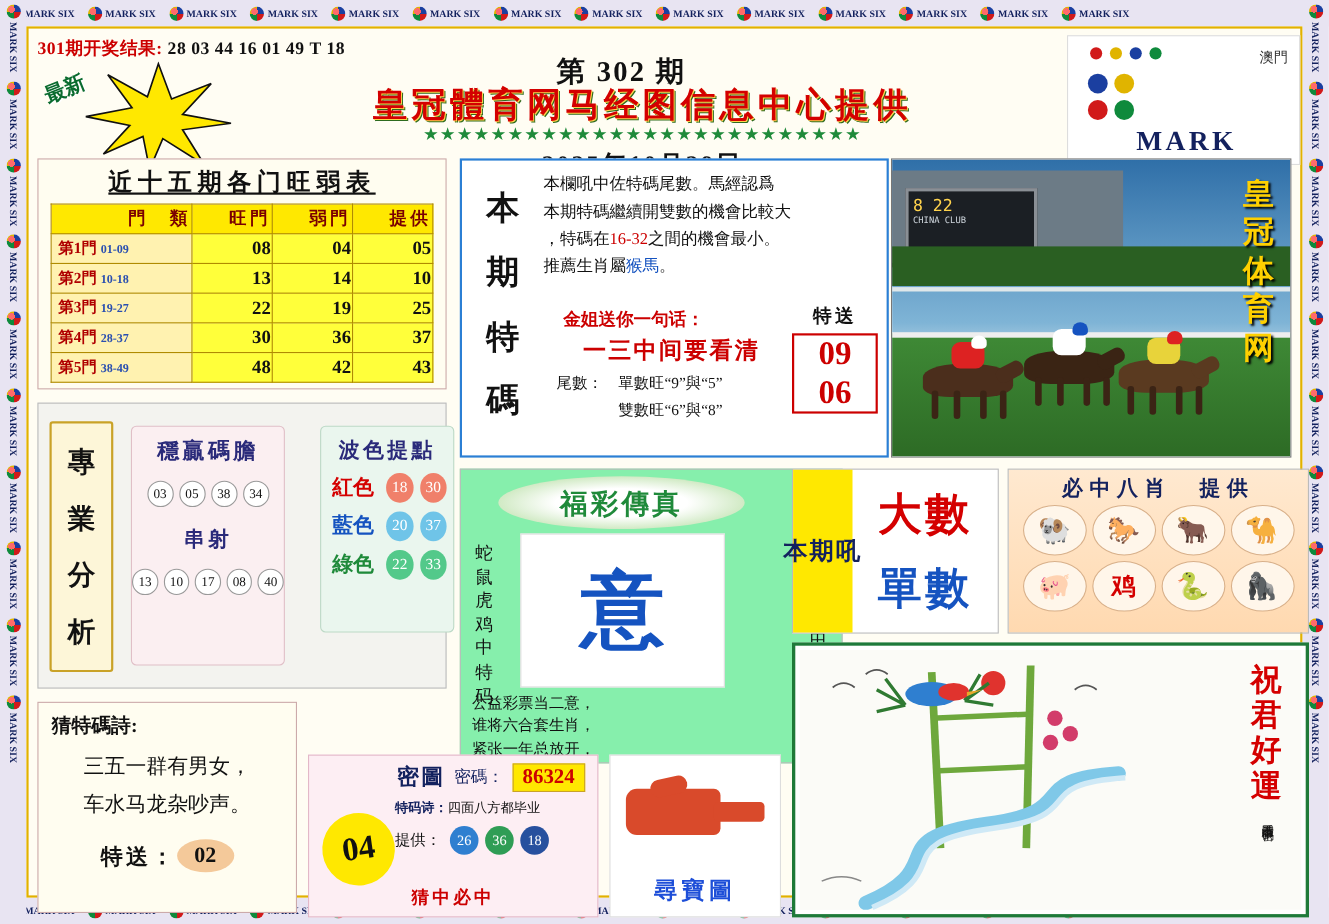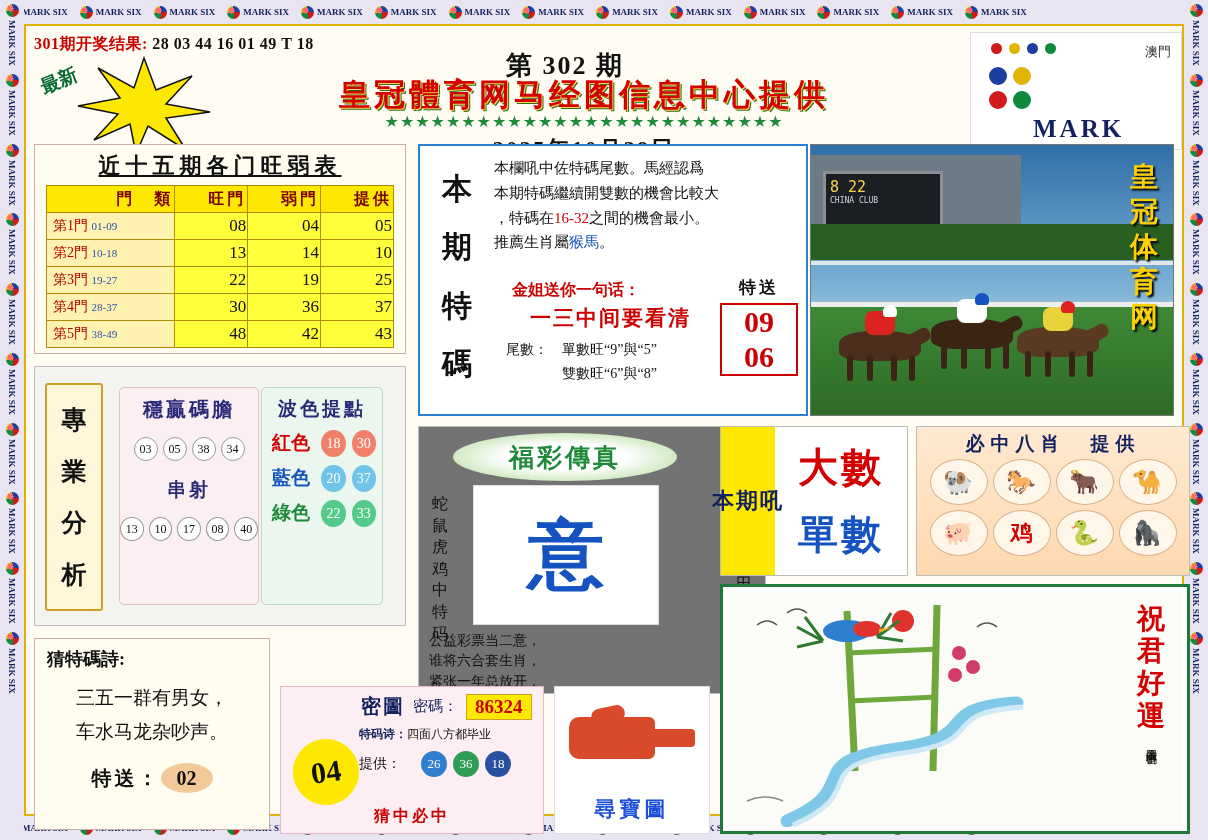--- a/index.html
+++ b/index.html
@@ -133,21 +133,21 @@
   
   #tbl-panel { left:8px; top:118px; width:372px; height:210px; border:1px solid #caa; background:#fffdf0; }
   .tbl-title {
     text-align:center; font-family:"Liberation Serif", serif;
     font-size:22px; font-weight:bold; color:#111; letter-spacing:5px;
     padding:6px 0 4px; text-decoration:underline;
   }
   table.mx { width:348px; margin:0 auto; border-collapse:collapse; font-family:"Liberation Serif", serif; }
   table.mx th, table.mx td { border:1px solid #b08b00; height:27px; text-align:right; }
   table.mx th { background:#ffe800; color:#7a0000; font-size:16px; font-weight:bold; letter-spacing:3px; }
-  table.mx td { background:#ffff3a; font-size:17px; font-weight:normal; color:#111; }
+  table.mx td { background:#ffff3a; font-size:17px; font-weight:bold; color:#111; }
   table.mx td.label { background:#fff2b0; color:#b00000; font-size:14px; text-align:left; padding-left:6px; }
   table.mx td.label .rng { color:#2a4fb0; font-size:11px; }
 
   
   #tema-panel { left:392px; top:118px; width:390px; height:272px; border:2px solid #2b7fd4; background:#fff; }
   .tema-left {
     position:absolute; left:6px; top:6px; width:62px; height:250px;
     display:flex; flex-direction:column; align-items:center; justify-content:space-evenly;
     font-family:"Liberation Serif", serif; font-size:30px; font-weight:bold; color:#111;
   }
@@ -193,41 +193,41 @@
   
   #pro-panel { left:8px; top:340px; width:372px; height:260px; border:1px solid #bbb; background:#f3f3ef; }
   .pro-strip {
     position:absolute; left:10px; top:16px; width:58px; height:228px;
     background:#fdf6d8; border:2px solid #c9a227; border-radius:3px;
     display:flex; flex-direction:column; align-items:center; justify-content:space-evenly;
     font-family:"Liberation Serif", serif; font-size:25px; font-weight:bold; color:#111;
   }
   .sub-card { position:absolute; border-radius:5px; }
   #card-wy { left:84px; top:20px; width:140px; height:218px; background:#fbeff1; border:1px solid #e0bfc7; }
-  #card-bs { left:226px; top:20px; width:122px; height:218px; background:#eaf6ee; border:1px solid #bcd9c6; }
+  #card-bs { left:256px; top:20px; width:122px; height:188px; background:#eaf6ee; border:1px solid #bcd9c6; }
   .card-hd { text-align:center; font-family:"Liberation Serif", serif; font-size:20px; font-weight:bold; color:#2a2a7a; padding-top:8px; letter-spacing:3px; }
   .ballrow { display:flex; justify-content:center; gap:5px; margin-top:14px; }
   .sball {
     width:24px; height:24px; border-radius:50%; background:#fff; border:1px solid #999;
     font-family:"Liberation Serif", serif; font-size:12px; color:#111;
     display:flex; align-items:center; justify-content:center;
   }
   .mid-label { text-align:center; font-family:"Liberation Serif", serif; font-size:19px; font-weight:bold; color:#2a2a7a; margin-top:16px; letter-spacing:3px;}
   .bs-row { display:flex; align-items:flex-start; gap:6px; padding:8px 6px 0 10px; }
   .bs-name { font-family:"Liberation Serif", serif; font-size:19px; font-weight:bold; width:48px; }
   .bs-name.red { color:#d40000; }
   .bs-name.blue { color:#1553c0; }
   .bs-name.green { color:#1f8a3a; }
   .cball { width:27px; height:27px; border-radius:50%; color:#fff; font-family:"Liberation Serif", serif; font-size:14px; display:flex; align-items:center; justify-content:center; }
   .cball.red { background:#f0806a; }
   .cball.blue { background:#6fc4e8; }
   .cball.green { background:#53c98a; }
 
   
-  #fu-panel { left:392px; top:400px; width:348px; height:268px; border:1px solid #bbb; background:#737373; }
+  #fu-panel { left:392px; top:400px; width:348px; height:268px; border:1px solid #bbb; background:#86efac; }
   .fu-banner {
     position:absolute; left:34px; top:6px; width:224px; height:48px;
     background:radial-gradient(ellipse at 50% 50%, #ffffff 0 38%, #cfe9c2 72%, #8fc878 100%);
     border-radius:50%;
     display:flex; align-items:center; justify-content:center;
   }
   .fu-banner span { font-family:"Liberation Serif", serif; font-size:25px; font-weight:bold; color:#1f8a3a; letter-spacing:3px;}
   .fu-inner { position:absolute; left:54px; top:58px; width:186px; height:140px; background:#fff; border:1px solid #ddd; display:flex; align-items:center; justify-content:center; }
   .fu-big { font-family:"Liberation Serif", serif; font-size:76px; font-weight:bold; color:#1553c0; }
   .fu-left-col { position:absolute; left:8px; top:66px; width:26px; font-family:"Liberation Serif", serif; font-size:16px; color:#111; line-height:1.35; text-align:center; }
@@ -270,21 +270,21 @@
     font-family:"Liberation Serif", serif; font-size:20px; font-weight:bold; color:#111; }
 
   
   #mitu-panel { left:254px; top:660px; width:264px; height:148px; border:1px solid #e3b8c8; background:#fdeef3; }
   .mitu-row1 { display:flex; align-items:center; gap:8px; padding:6px 8px 0 10px; }
   .mitu-tag { font-family:"Liberation Serif", serif; font-size:20px; font-weight:bold; color:#13215e; letter-spacing:2px;}
   .mitu-code-label { font-family:"Liberation Serif", serif; font-size:15px; color:#13215e; }
   .mitu-code { background:#ffe800; border:1px solid #c9a227; padding:1px 8px; font-family:"Liberation Serif", serif; font-size:19px; font-weight:bold; color:#c00; }
   .mitu-poem { padding:6px 0 0 78px; font-family:"Liberation Serif", serif; font-size:12px; color:#111; }
   .mitu-poem b { color:#13215e; }
-  .mitu-provide { display:flex; align-items:center; gap:20px; padding:8px 0 0 78px; }
+  .mitu-provide { display:flex; align-items:center; gap:8px; padding:8px 0 0 78px; }
   .mitu-provide .lbl { font-family:"Liberation Serif", serif; font-size:14px; color:#111; }
   .pball { width:26px; height:26px; border-radius:50%; color:#fff; font-family:"Liberation Serif", serif; font-size:13px; display:flex; align-items:center; justify-content:center; }
   .pball.blue { background:#2f7fd0; }
   .pball.green { background:#2f9d55; }
   .pball.dblue { background:#27509e; }
   .mitu-seal {
     position:absolute; left:12px; top:52px; width:66px; height:66px; border-radius:50%;
     background:#ffe800; display:flex; align-items:center; justify-content:center;
     font-family:"Liberation Serif", serif; font-size:30px; font-weight:bold; color:#111; transform:rotate(-8deg);
   }

